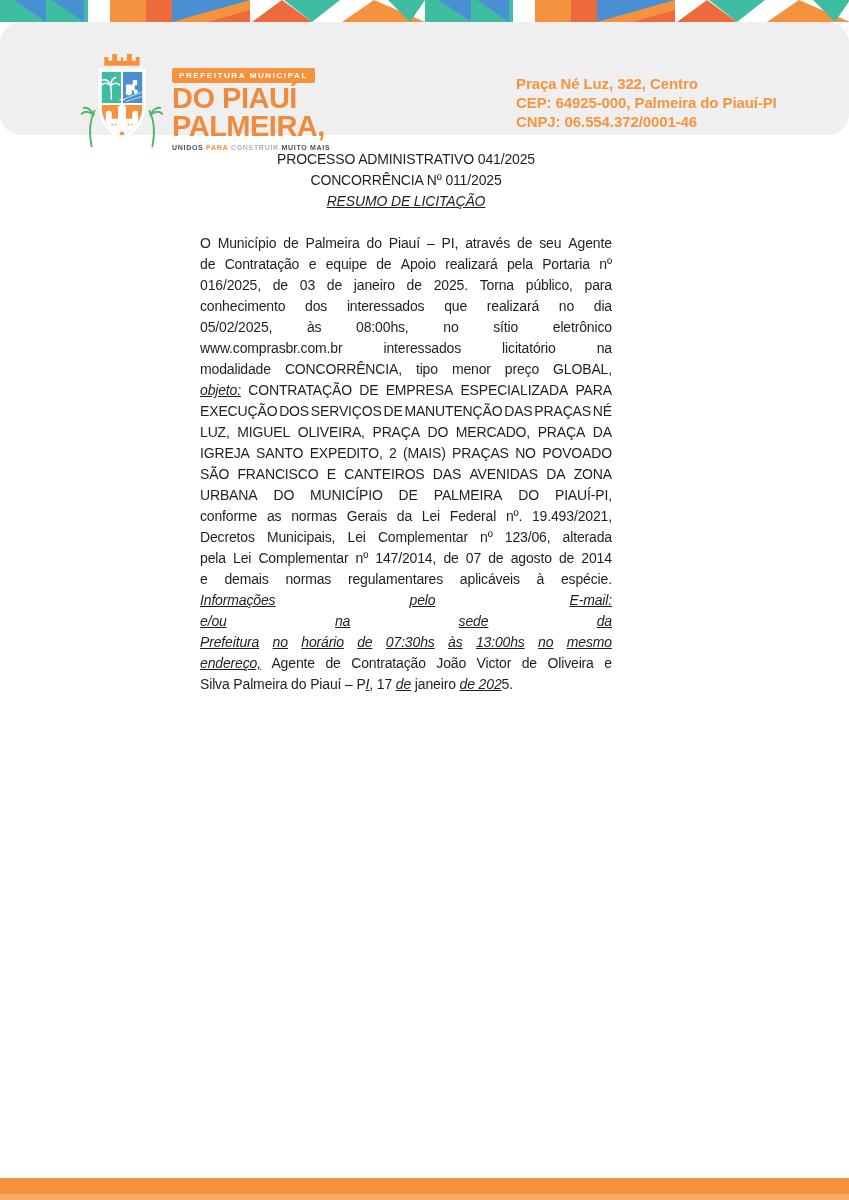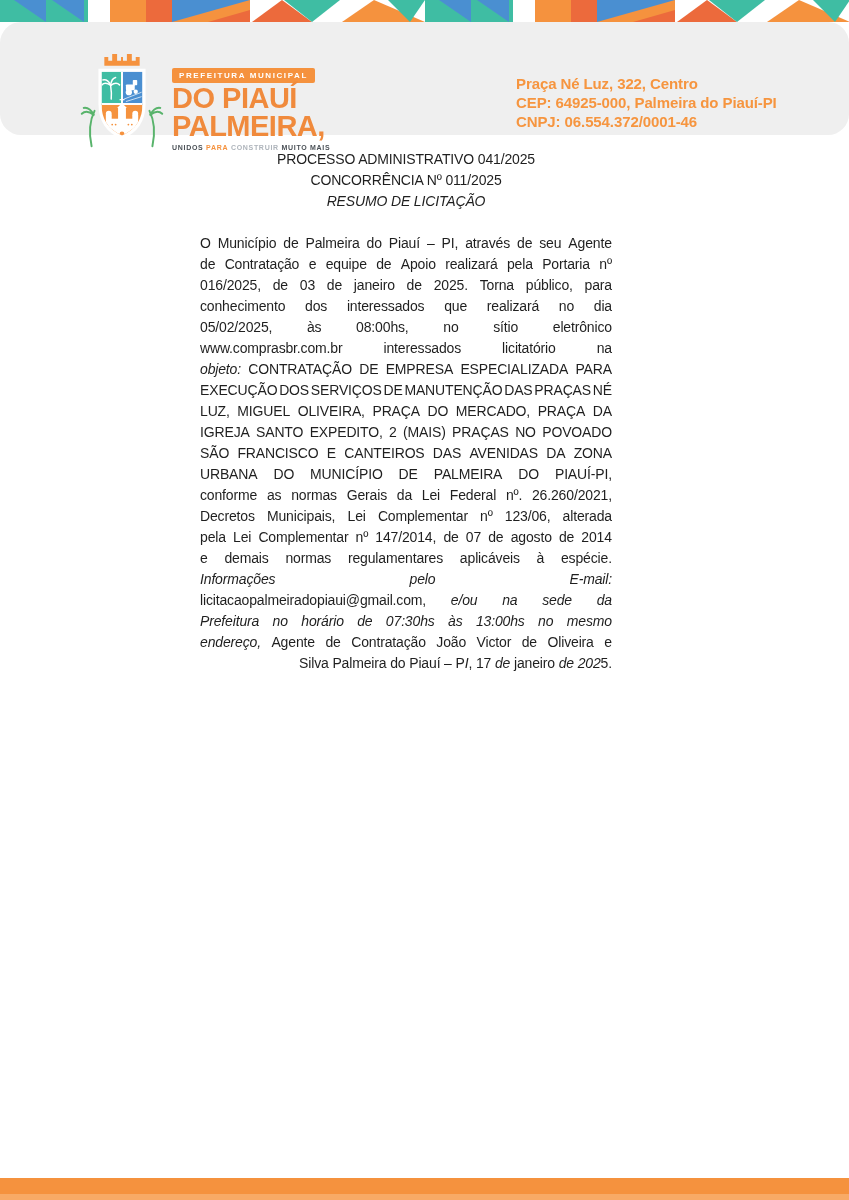--- a/index.html
+++ b/index.html
@@ -35,22 +35,22 @@
   }
   .doc{
     position:absolute;left:200px;top:149px;width:412px;
     font-size:14px;line-height:21px;letter-spacing:-0.15px;
   }
   .title-line{text-align:center;white-space:pre-wrap;}
   .body-block{margin-top:21px;}
   .line{height:21px;}
   .line.jst{display:flex;justify-content:space-between;}
   .line.jst .w{white-space:nowrap;}
-  .line.plain{white-space:pre-wrap;text-align:right;}
-  .it{font-style:italic;}
+  .line.plain{white-space:pre-wrap;}
+  .it{font-style:italic;text-decoration:underline;}
   .footer-bar{
     position:absolute;left:0;bottom:0;width:849px;height:22px;
     background:linear-gradient(var(--orange1) 0 72%, #F8AA66 72% 100%);
   }
 </style>
 </head>
 <body>
 
 <svg class="tri-band" width="849" height="22" xmlns="http://www.w3.org/2000/svg">
   <defs>
@@ -215,20 +215,28 @@
         <span class="w"><span>sítio</span></span>
         <span class="w"><span>eletrônico</span></span>
       </div>
       <div class="line jst">
         <span class="w"><span>www.comprasbr.com.br</span></span>
         <span class="w"><span>interessados</span></span>
         <span class="w"><span>licitatório</span></span>
         <span class="w"><span>na</span></span>
       </div>
       <div class="line jst">
+        <span class="w"><span>modalidade</span></span>
+        <span class="w"><span>CONCORRÊNCIA,</span></span>
+        <span class="w"><span>tipo</span></span>
+        <span class="w"><span>menor</span></span>
+        <span class="w"><span>preço</span></span>
+        <span class="w"><span>GLOBAL,</span></span>
+      </div>
+      <div class="line jst">
         <span class="w"><span class="it">objeto:</span></span>
         <span class="w"><span>CONTRATAÇÃO</span></span>
         <span class="w"><span>DE</span></span>
         <span class="w"><span>EMPRESA</span></span>
         <span class="w"><span>ESPECIALIZADA</span></span>
         <span class="w"><span>PARA</span></span>
       </div>
       <div class="line jst">
         <span class="w"><span>EXECUÇÃO</span></span>
         <span class="w"><span>DOS</span></span>
@@ -280,21 +288,21 @@
       </div>
       <div class="line jst">
         <span class="w"><span>conforme</span></span>
         <span class="w"><span>as</span></span>
         <span class="w"><span>normas</span></span>
         <span class="w"><span>Gerais</span></span>
         <span class="w"><span>da</span></span>
         <span class="w"><span>Lei</span></span>
         <span class="w"><span>Federal</span></span>
         <span class="w"><span>nº.</span></span>
-        <span class="w"><span>26.260/2021,</span></span>
+        <span class="w"><span>19.493/2021,</span></span>
       </div>
       <div class="line jst">
         <span class="w"><span>Decretos</span></span>
         <span class="w"><span>Municipais,</span></span>
         <span class="w"><span>Lei</span></span>
         <span class="w"><span>Complementar</span></span>
         <span class="w"><span>nº</span></span>
         <span class="w"><span>123/06,</span></span>
         <span class="w"><span>alterada</span></span>
       </div>
@@ -319,21 +327,20 @@
         <span class="w"><span>aplicáveis</span></span>
         <span class="w"><span>à</span></span>
         <span class="w"><span>espécie.</span></span>
       </div>
       <div class="line jst">
         <span class="w"><span class="it">Informações</span></span>
         <span class="w"><span class="it">pelo</span></span>
         <span class="w"><span class="it">E-mail:</span></span>
       </div>
       <div class="line jst">
-        <span class="w"><span>licitacaopalmeiradopiaui@gmail.com,</span></span>
         <span class="w"><span class="it">e/ou</span></span>
         <span class="w"><span class="it">na</span></span>
         <span class="w"><span class="it">sede</span></span>
         <span class="w"><span class="it">da</span></span>
       </div>
       <div class="line jst">
         <span class="w"><span class="it">Prefeitura</span></span>
         <span class="w"><span class="it">no</span></span>
         <span class="w"><span class="it">horário</span></span>
         <span class="w"><span class="it">de</span></span>

